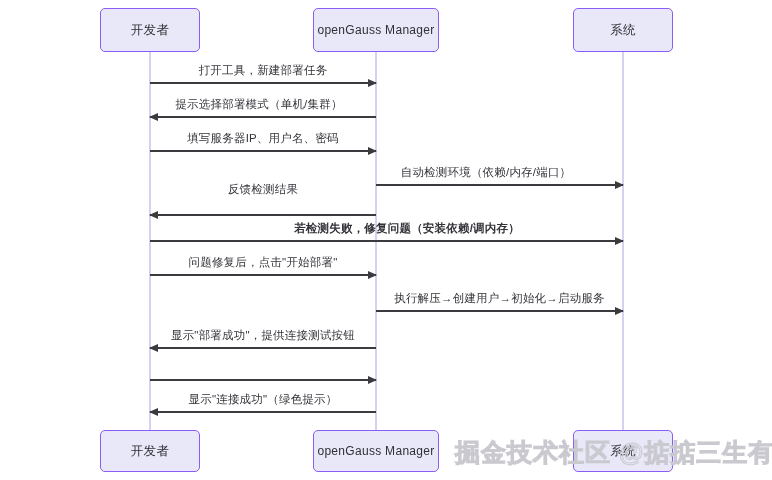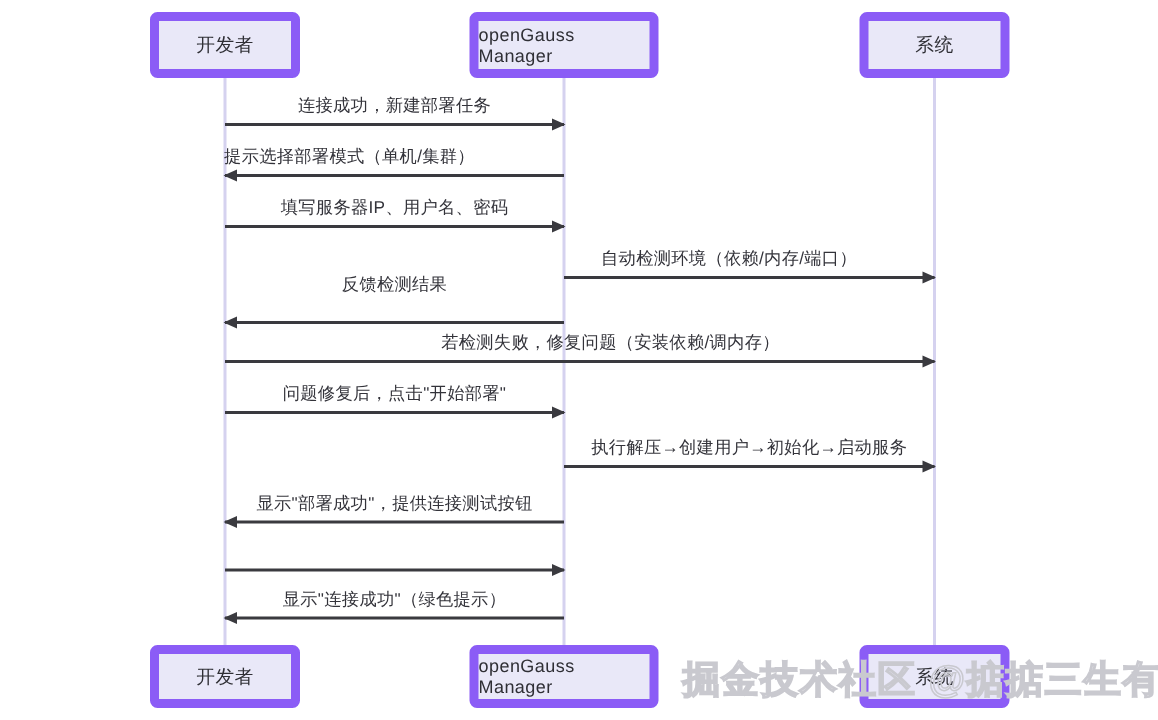--- a/index.html
+++ b/index.html
@@ -19,21 +19,21 @@
     height: 480px;
   }
   .lifeline {
     position: absolute;
     width: 2px;
     background: #d5d2ef;
   }
   .actor-box {
     position: absolute;
     background: #e9e8f8;
-    border: 6px solid #8b5cf6;
+    border: 1px solid #8b5cf6;
     border-radius: 5px;
     display: flex;
     align-items: center;
     justify-content: center;
     box-sizing: border-box;
     color: #2f2f35;
     font-size: 12px;
     letter-spacing: 0.3px;
   }
   .actor-box.cjk {
@@ -103,46 +103,46 @@
   <div class="actor-box cjk" style="left:100px; top:430px; width:100px; height:42px;">
     <span>开发者</span>
   </div>
   <div class="actor-box" style="left:313px; top:430px; width:126px; height:42px;">
     <span>openGauss Manager</span>
   </div>
   <div class="actor-box cjk" style="left:573px; top:430px; width:100px; height:42px;">
     <span>系统</span>
   </div>
 
-  <div class="msg-label" style="left:150px; top:63px; width:226px;">连接成功，新建部署任务</div>
+  <div class="msg-label" style="left:150px; top:63px; width:226px;">打开工具，新建部署任务</div>
   <div class="msg" style="left:150px; top:82px; width:226px;">
       <span class="head right"></span>
     </div>
 
-  <div class="msg-label" style="left:136px; top:97px; width:194px;">提示选择部署模式（单机/集群）</div>
+  <div class="msg-label" style="left:162px; top:97px; width:194px;">提示选择部署模式（单机/集群）</div>
   <div class="msg" style="left:150px; top:116px; width:226px;">
       <span class="head left"></span>
     </div>
 
   <div class="msg-label" style="left:150px; top:131px; width:226px;">填写服务器IP、用户名、密码</div>
   <div class="msg" style="left:150px; top:150px; width:226px;">
       <span class="head right"></span>
     </div>
 
   <div class="msg-label" style="left:376px; top:165px; width:220px;">自动检测环境（依赖/内存/端口）</div>
   <div class="msg" style="left:376px; top:184px; width:247px;">
       <span class="head right"></span>
     </div>
 
   <div class="msg-label" style="left:150px; top:182px; width:226px;">反馈检测结果</div>
   <div class="msg" style="left:150px; top:214px; width:226px;">
       <span class="head left"></span>
     </div>
 
-  <div class="msg-label" style="left:150px; top:221px; width:514px;">若检测失败，修复问题（安装依赖/调内存）</div>
+  <div class="msg-label" style="left:150px; top:221px; width:514px;font-weight:bold;">若检测失败，修复问题（安装依赖/调内存）</div>
   <div class="msg" style="left:150px; top:240px; width:473px;">
       <span class="head right"></span>
     </div>
 
   <div class="msg-label" style="left:150px; top:255px; width:226px;">问题修复后，点击"开始部署"</div>
   <div class="msg" style="left:150px; top:274px; width:226px;">
       <span class="head right"></span>
     </div>
 
   <div class="msg-label" style="left:376px; top:291px; width:247px;">执行解压→创建用户→初始化→启动服务</div>

